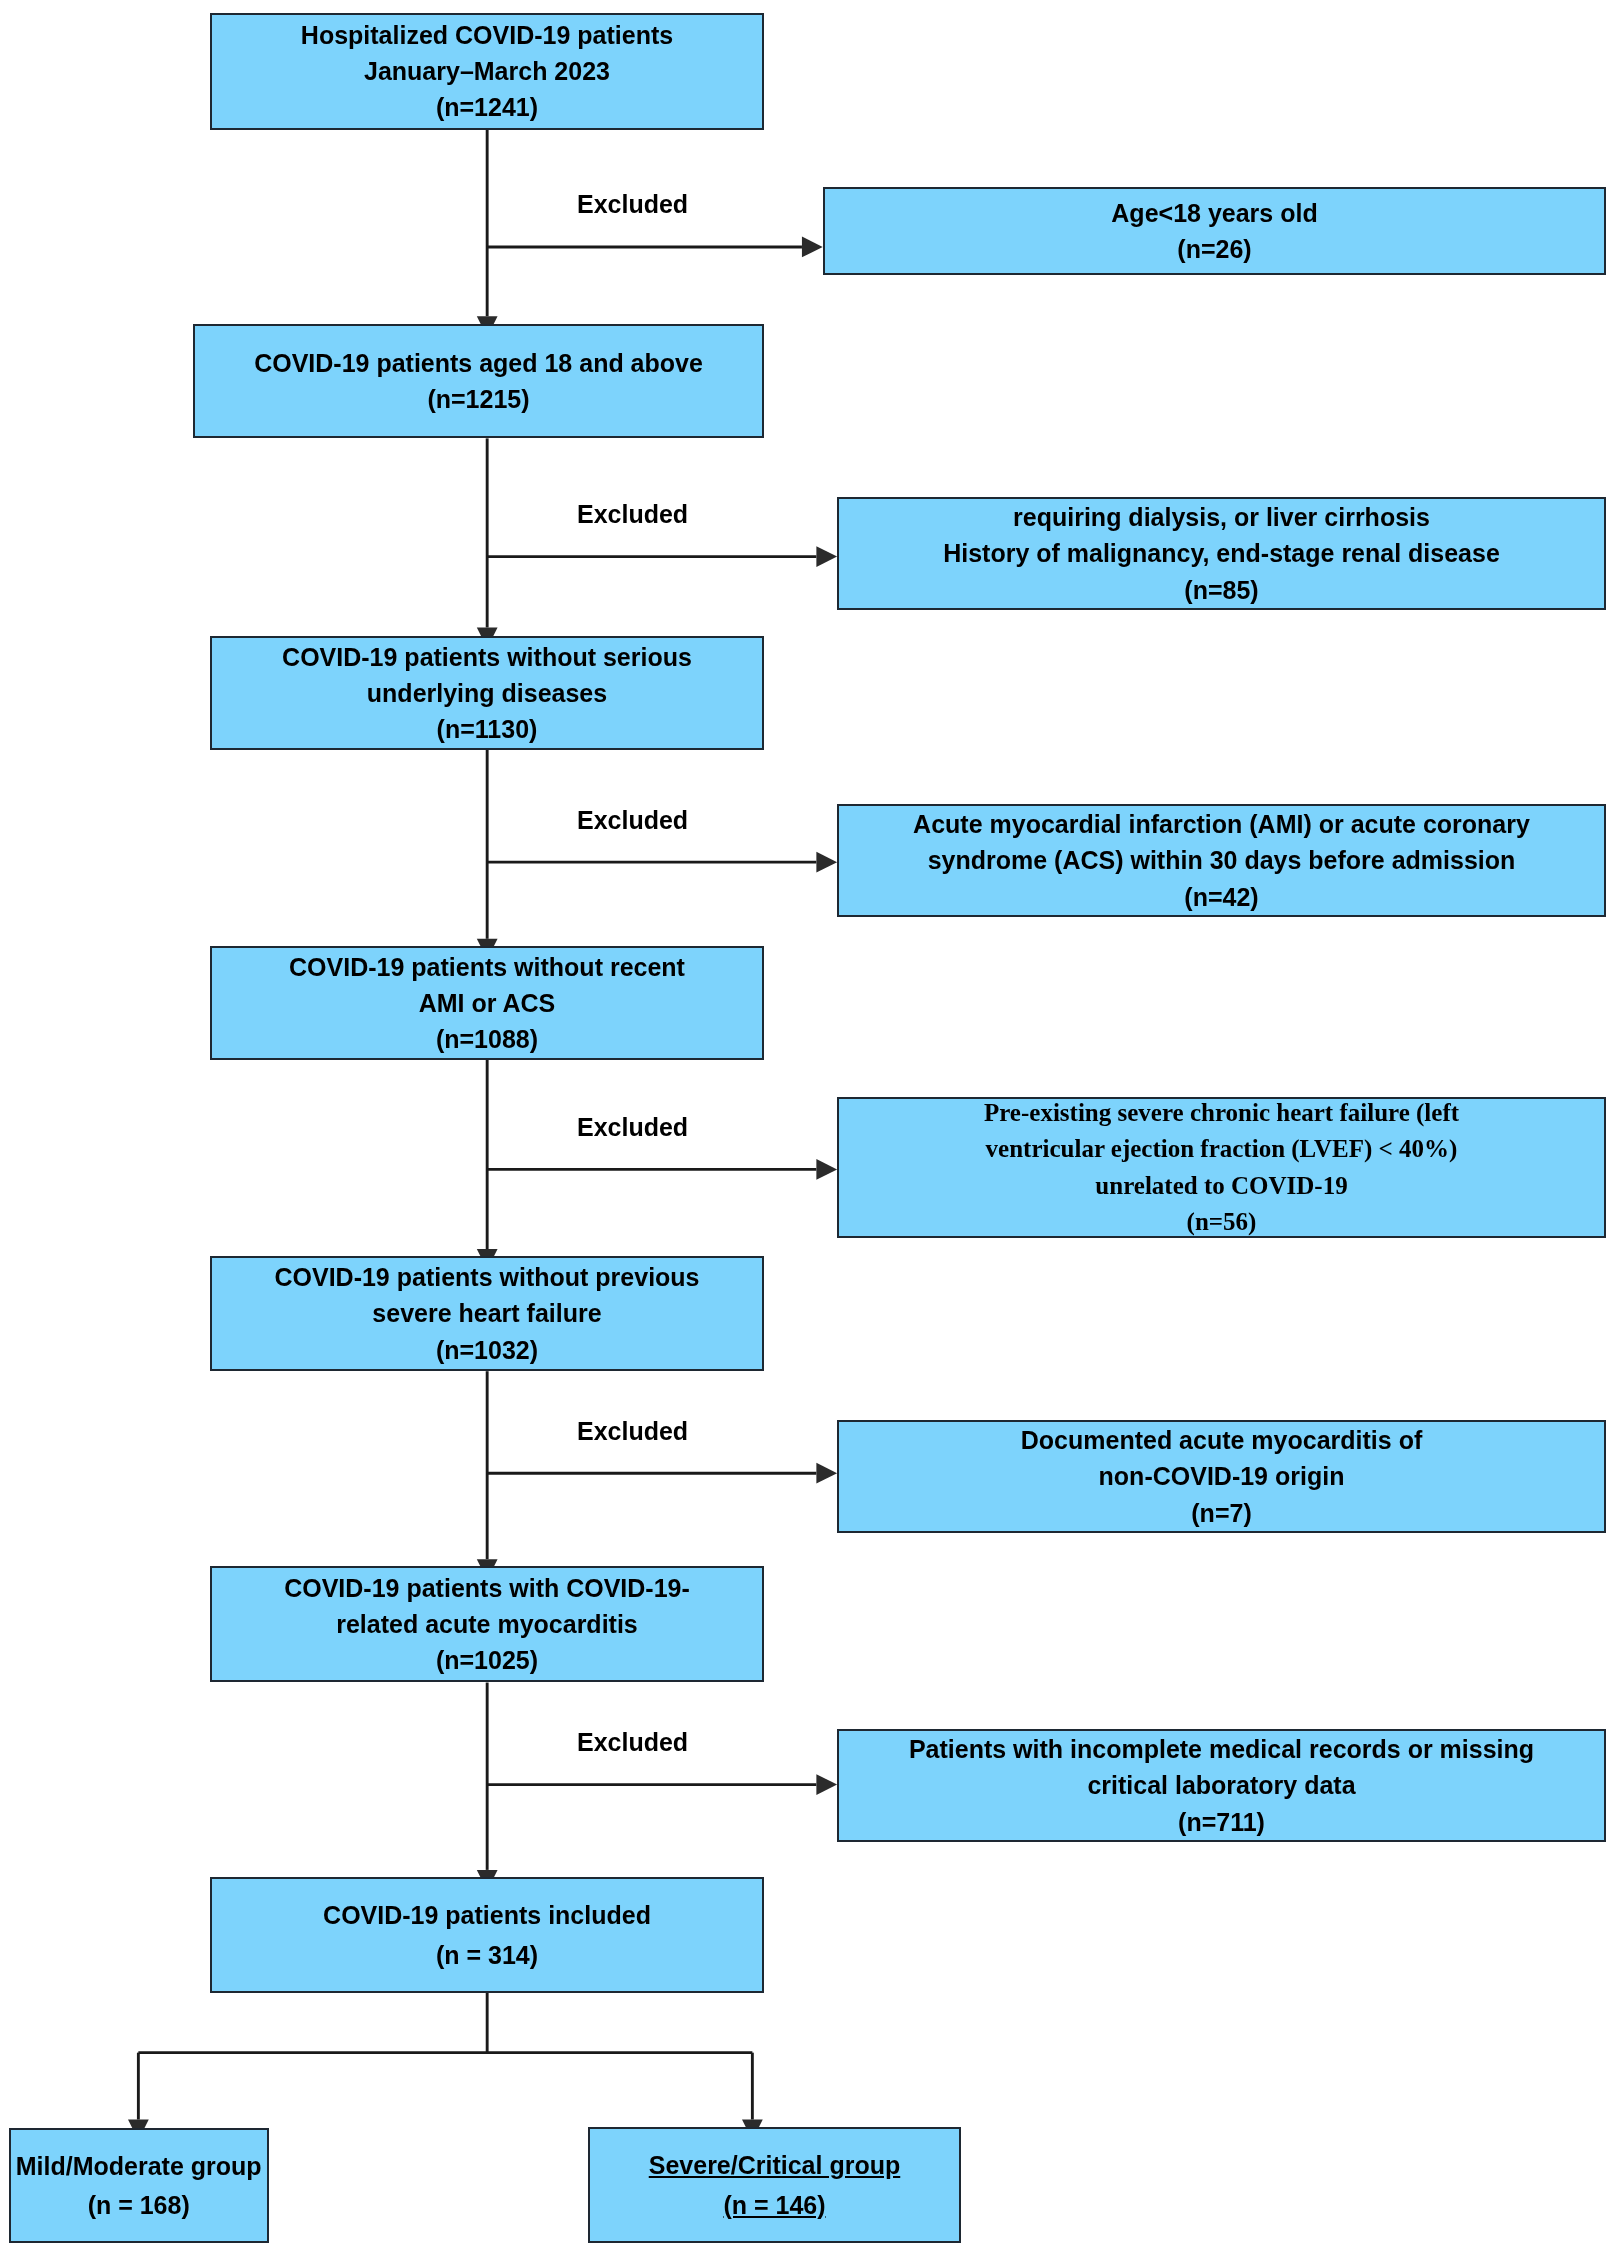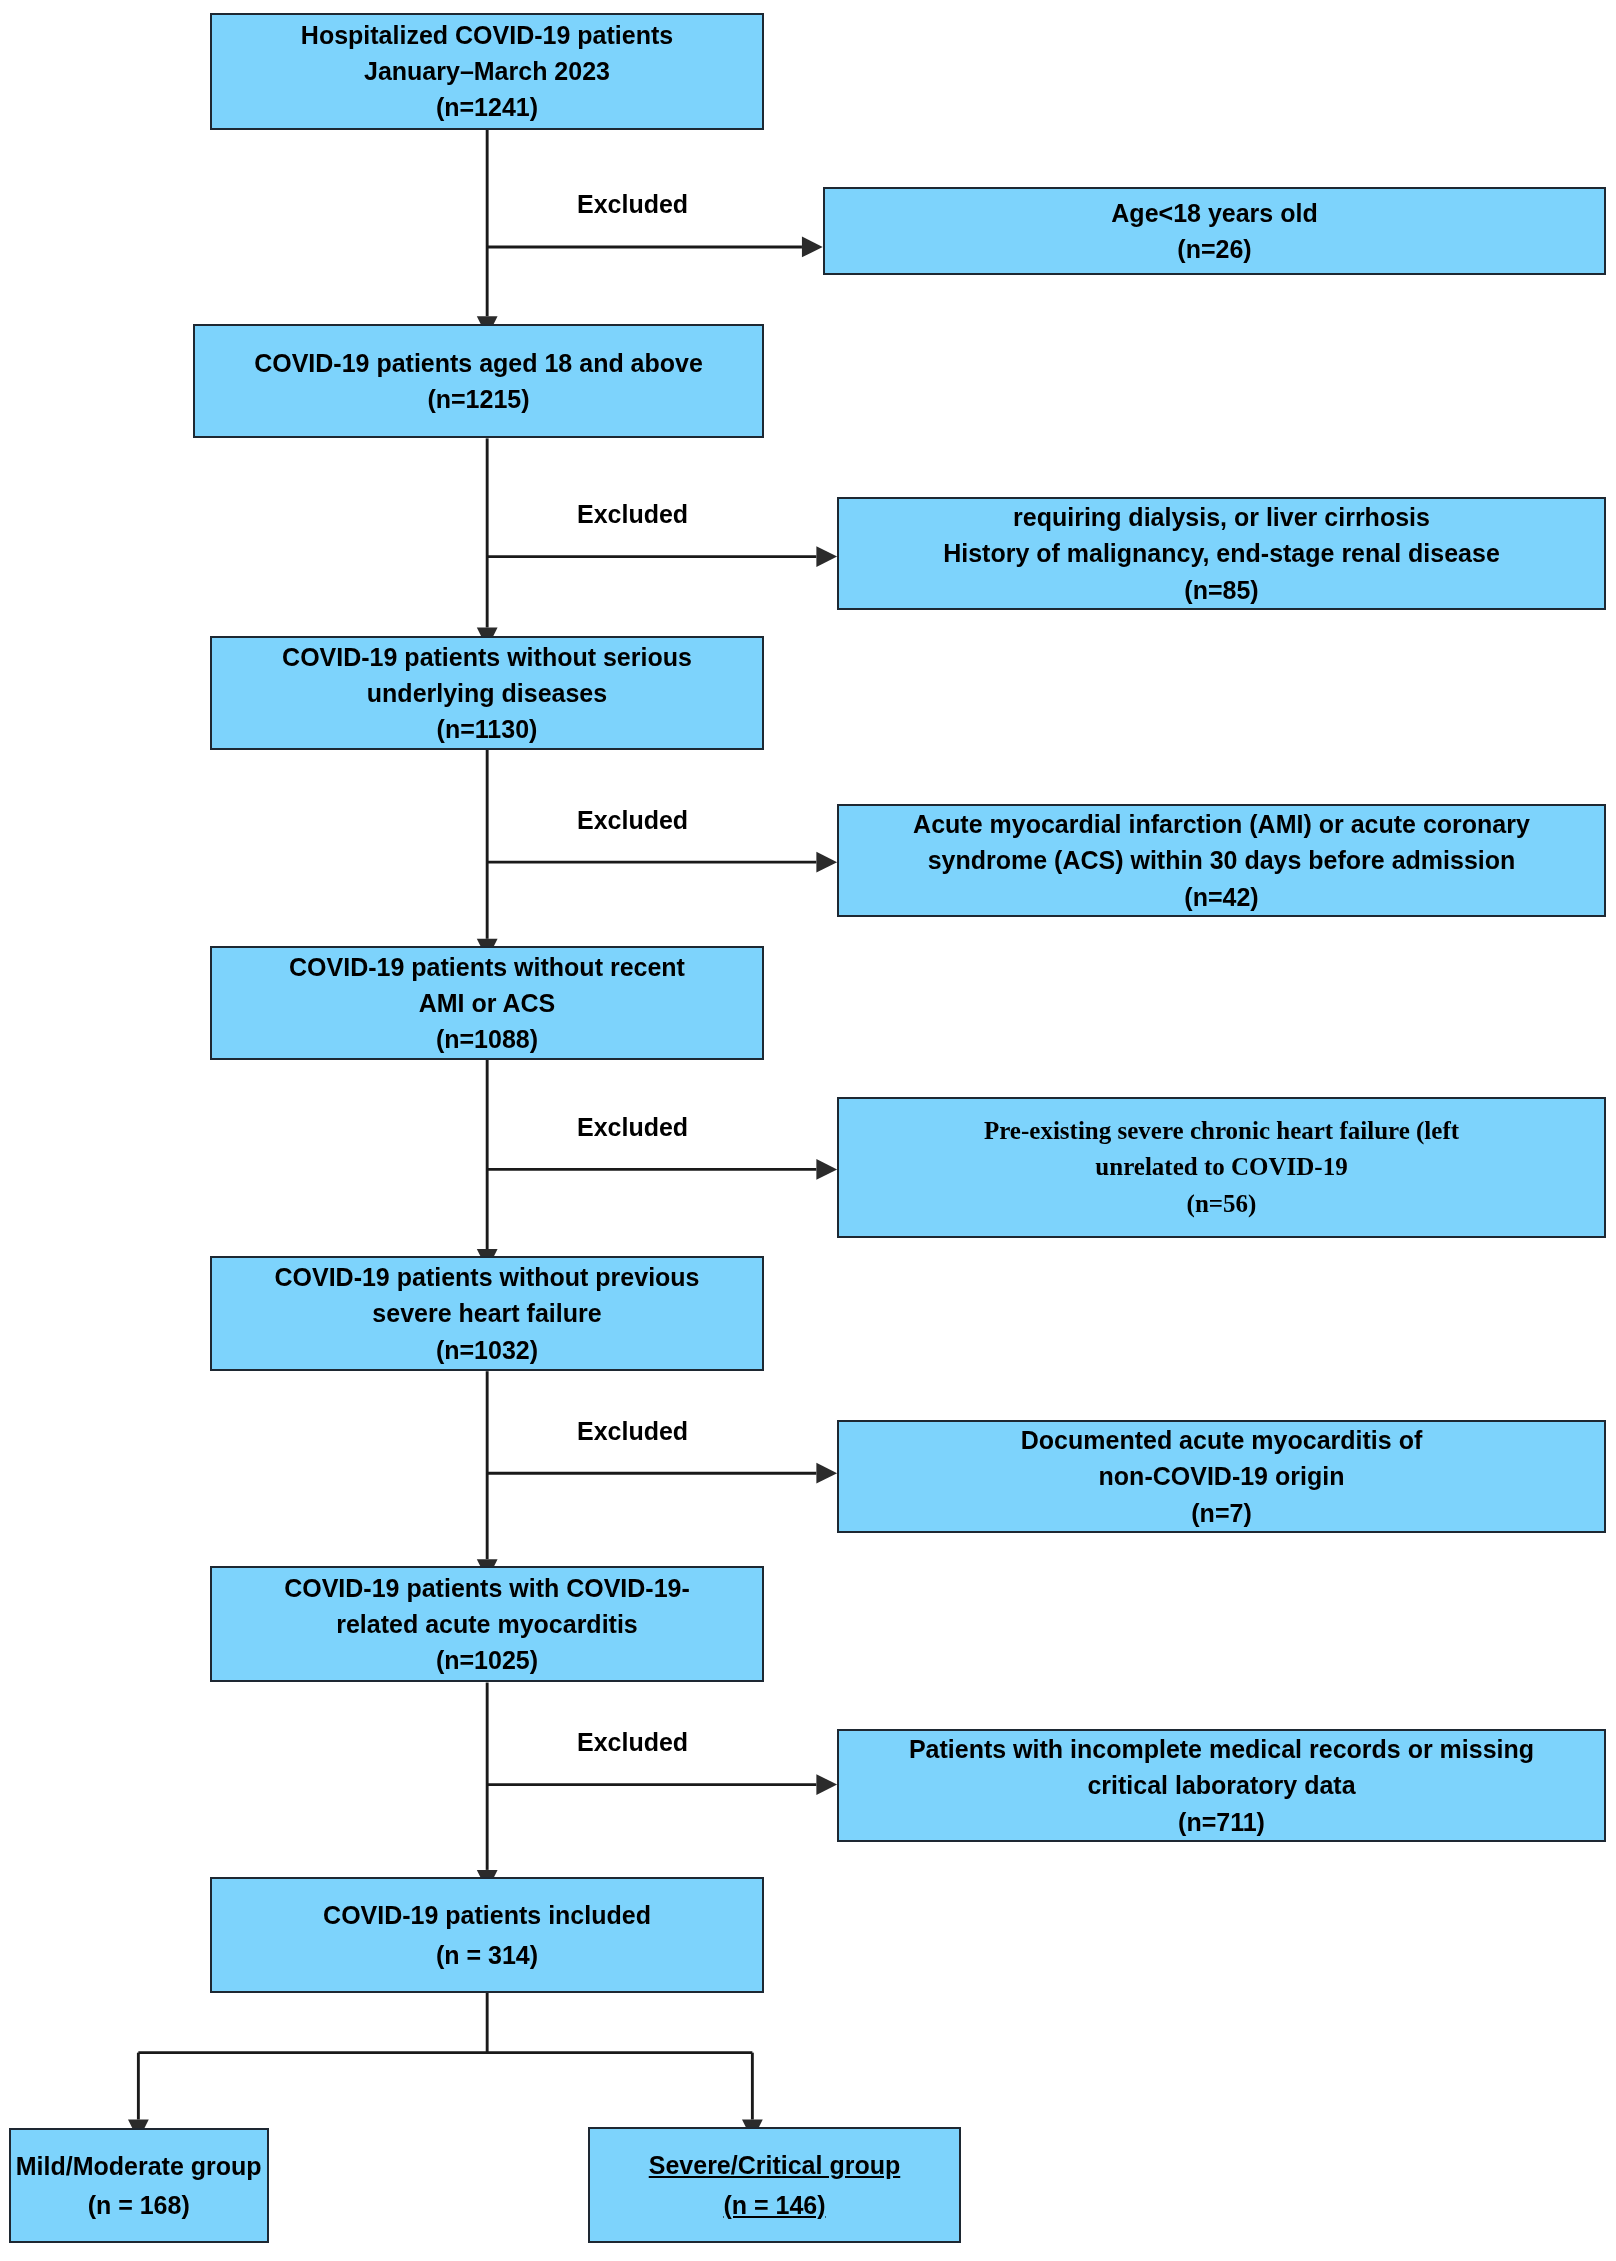--- a/index.html
+++ b/index.html
@@ -154,20 +154,21 @@
   </div>
 
   <div class="box" style="left:837px; top:804px; width:769px; height:113px;">
     <span class="ln">Acute myocardial infarction (AMI) or acute coronary</span>
     <span class="ln">syndrome  (ACS) within 30 days before admission</span>
     <span class="ln">(n=42)</span>
   </div>
 
   <div class="box" style="left:837px; top:1097px; width:769px; height:141px;font-family:Liberation Serif, serif;">
     <span class="ln">Pre-existing severe chronic heart failure (left</span>
+    <span class="ln">ventricular ejection fraction (LVEF) &lt; 40%)</span>
     <span class="ln">unrelated to COVID-19</span>
     <span class="ln">(n=56)</span>
   </div>
 
   <div class="box" style="left:837px; top:1420px; width:769px; height:113px;">
     <span class="ln">Documented acute myocarditis of</span>
     <span class="ln">non-COVID-19 origin</span>
     <span class="ln">(n=7)</span>
   </div>
 

